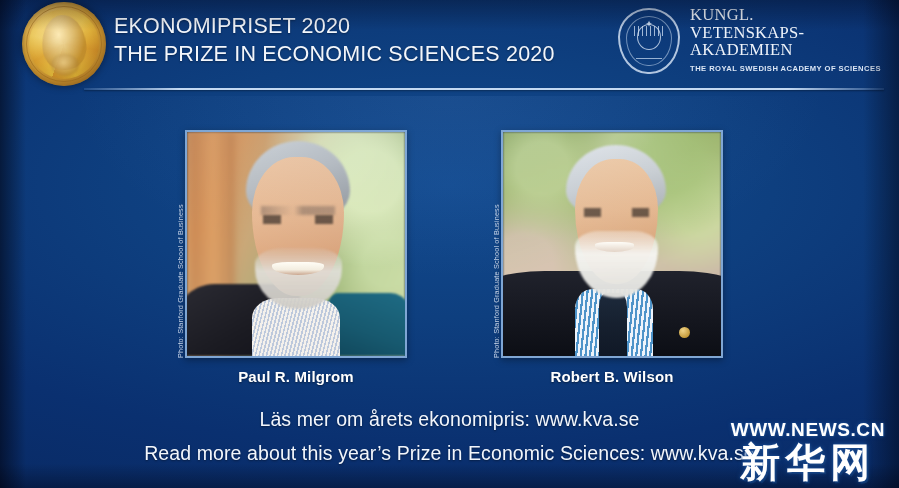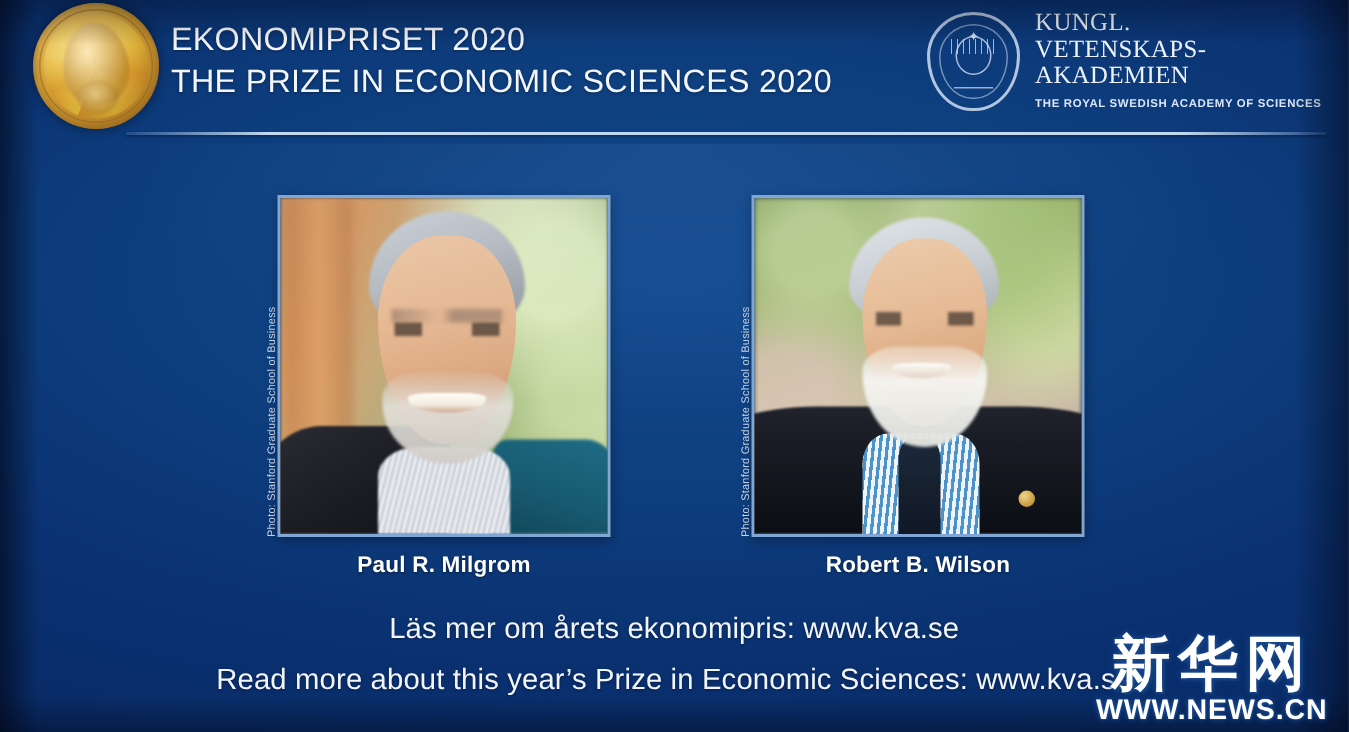--- a/index.html
+++ b/index.html
@@ -382,17 +382,17 @@
 
   <div id="footer">
     <div class="footer-line">Läs mer om årets ekonomipris: www.kva.se</div>
     <div class="footer-line">Read more about this year’s Prize in Economic Sciences: www.kva.se</div>
   </div>
 
   <div id="sheen"></div>
   <div id="vignette"></div>
 
   <div id="watermark">
+    <div id="wm-url">WWW.NEWS.CN</div>
     <div id="wm-cn">新华网</div>
-    <div id="wm-url">WWW.NEWS.CN</div>
   </div>
 
 </div>
 
 </body></html>

